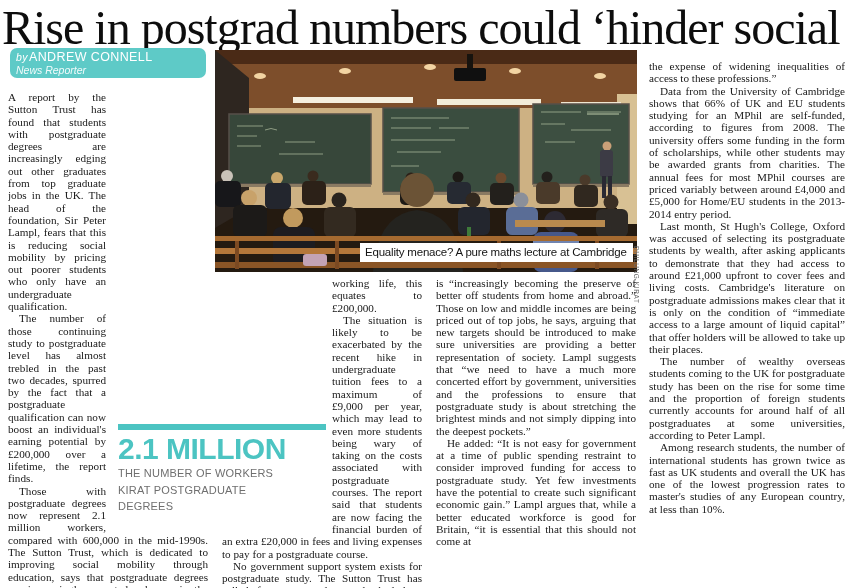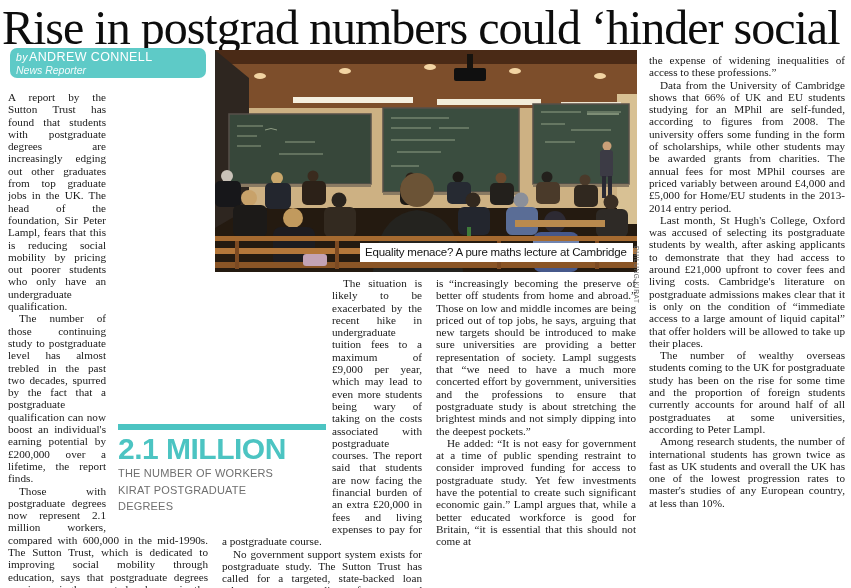--- a/index.html
+++ b/index.html
@@ -41,21 +41,21 @@
   }
   .col{
     position:absolute;overflow:hidden;
     font-size:11.2px;line-height:12.3px;text-align:justify;
   }
   .col p{margin:0;text-indent:11px;}
   .col p.cont{text-indent:0;}
   .col1{left:8px;top:91px;width:200px;height:497px;}
   .col2{left:222px;top:277px;width:200px;height:311px;}
   .col3{left:436px;top:277px;width:200px;height:311px;}
-  .col4{left:649px;top:54px;width:196px;height:526px;}
+  .col4{left:649px;top:60px;width:196px;height:526px;}
   .pq-spacer-r{float:right;width:98px;height:114px;margin-top:322px;margin-left:4px;}
   .pq-spacer-l{float:left;width:106px;height:114px;margin-top:143px;margin-right:4px;}
   .pullquote{
     position:absolute;left:118px;top:424px;width:208px;
     font-family:"Liberation Sans",sans-serif;text-align:left;
   }
   .pq-bar{height:6px;background:#4cc4c2;}
   .pq-figure{
     margin-top:3px;font-size:30px;font-weight:bold;letter-spacing:-.5px;
     color:#4cc4c2;line-height:32px;
@@ -208,20 +208,21 @@
   <div class="col col1">
     <div class="pq-spacer-r"></div>
     <p class="cont">A report by the Sutton Trust has found that students with postgraduate degrees are increasingly edging out other graduates from top graduate jobs in the UK. The head of the foundation, Sir Peter Lampl, fears that this is reducing social mobility by pricing out poorer students who only have an undergraduate qualification.</p>
     <p>The number of those continuing study to postgraduate level has almost trebled in the past two decades, spurred by the fact that a postgraduate qualification can now boost an individual's earning potential by £200,000 over a lifetime, the report finds.</p>
     <p>Those with postgraduate degrees now represent 2.1 million workers, compared with 600,000 in the mid-1990s. The Sutton Trust, which is dedicated to improving social mobility through education, says that postgraduate degrees are increasingly expected, whereas in the past only an undergraduate degree was essential for certain top jobs. Increasingly, job applicants are continuing in education to gain an edge over their competitors.</p>
 
   </div>
 
   <div class="col col2">
     <div class="pq-spacer-l"></div>
+    <p class="cont">working life, this equates to £200,000.</p>
     <p>The situation is likely to be exacerbated by the recent hike in undergraduate tuition fees to a maximum of £9,000 per year, which may lead to even more students being wary of taking on the costs associated with postgraduate courses. The report said that students are now facing the financial burden of an extra £20,000 in fees and living expenses to pay for a postgraduate course.</p>
     <p>No government support system exists for postgraduate study. The Sutton Trust has called for a targeted, state-backed loan scheme to support applicants from poor and middle-income households.</p>
 
   </div>
 
   <div class="col col3">
     <p class="cont">is “increasingly becoming the preserve of better off students from home and abroad.” Those on low and middle incomes are being priced out of top jobs, he says, arguing that new targets should be introduced to make sure universities are providing a better representation of society. Lampl suggests that “we need to have a much more concerted effort by government, universities and the professions to ensure that postgraduate study is about stretching the brightest minds and not simply dipping into the deepest pockets.”</p>
     <p>He added: “It is not easy for government at a time of public spending restraint to consider improved funding for access to postgraduate study. Yet few investments have the potential to create such significant economic gain.” Lampl argues that, while a better educated workforce is good for Britain, “it is essential that this should not come at</p>
   </div>
 

